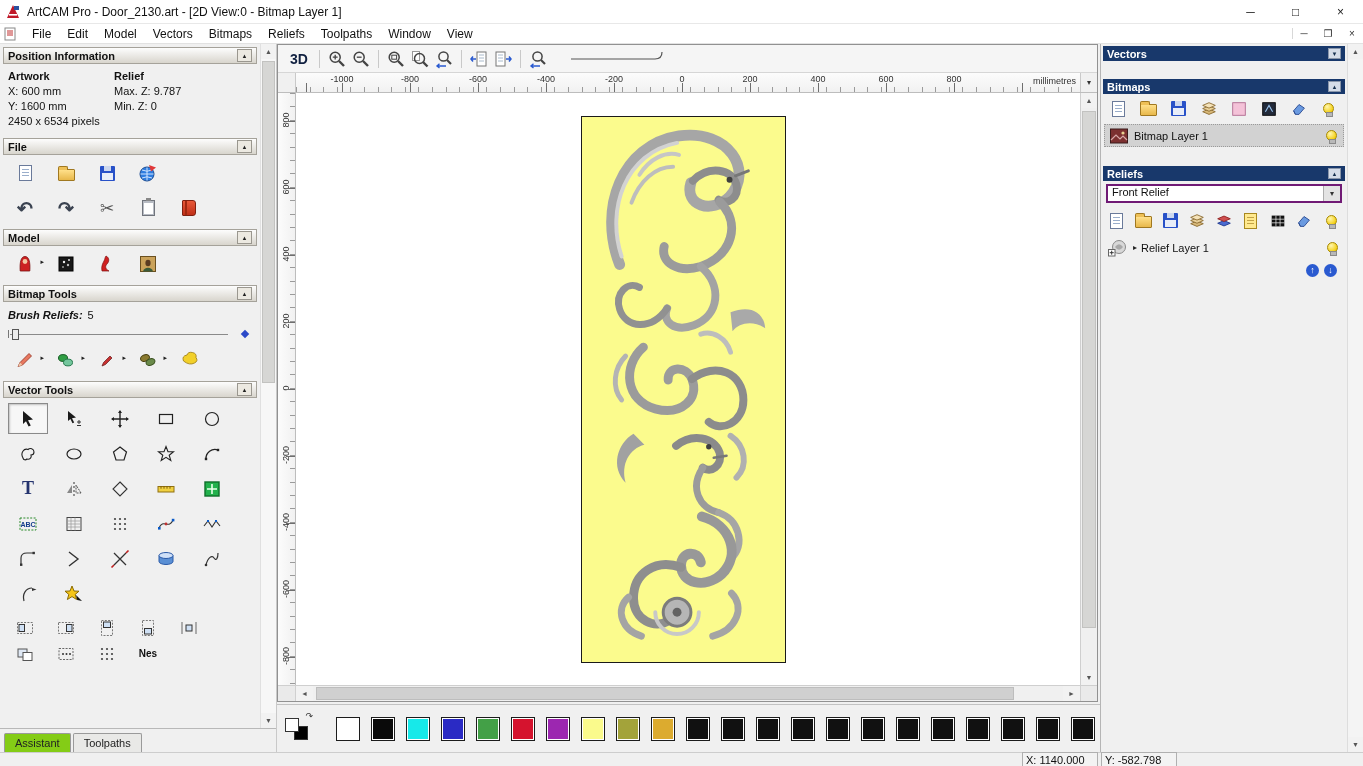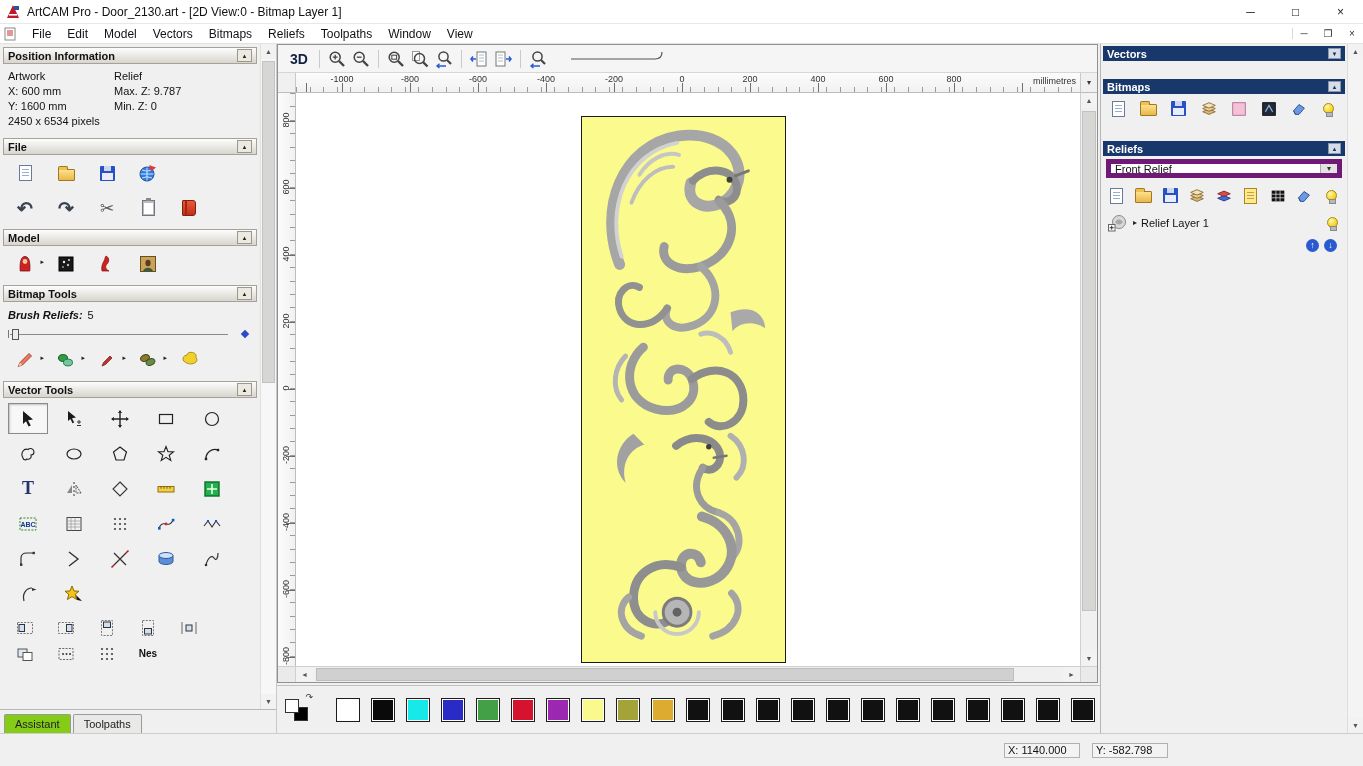--- a/index.html
+++ b/index.html
@@ -29,21 +29,21 @@
   .lp-body{flex:1 1 auto;display:flex;min-height:0;}
   .lp-content{flex:1 1 auto;overflow:hidden;position:relative;}
   .centercol{flex:1 1 auto;display:flex;flex-direction:column;min-width:0;background:#f0f0f0;}
   .rightcol{width:263px;flex:0 0 auto;display:flex;flex-direction:column;background:#f0f0f0;border-left:1px solid #b5b5b5;}
 
   
   .sec-h{height:17px;margin:3px 3px 1px 3px;display:flex;align-items:center;padding:0 4px;background:linear-gradient(#fdfdfd,#d8d5cd);border:1px solid #a5a29a;font-weight:bold;font-size:11px;}
   .rollup{margin-left:auto;width:15px;height:13px;display:flex;align-items:center;justify-content:center;background:#ece9e1;border:1px solid #9a978f;font-size:6px;color:#222;}
   .proj-grid{display:flex;padding:4px 8px 6px 8px;line-height:15px;}
   .proj-col1{width:106px;}
-  .b{font-weight:normal;}
+  .b{font-weight:bold;}
   .trow{display:flex;gap:11px;padding:3px 10px 4px 10px;align-items:center;}
   .tool{display:inline-flex;align-items:center;justify-content:center;width:30px;height:28px;position:relative;cursor:default;}
   .tool svg{width:20px;height:20px;display:block;}
   .tool-active{border:1px solid #8a8a8a;background:#f7f7f7;box-shadow:inset 1px 1px 2px #c0c0c0;}
   .dd{position:absolute;right:-4px;top:8px;font-size:7px;font-style:normal;color:#222;}
   .vt-grid{display:grid;grid-template-columns:repeat(5,46px);gap:4px 0;padding:4px 6px 2px 8px;}
   .vt-grid .tool{width:40px;height:31px;}
   .pos-row2{height:16px;overflow:hidden;}
   .nes{font-size:10px;font-weight:bold;letter-spacing:0;}
 
@@ -120,26 +120,26 @@
   .rp-tools .tool svg{width:18px;height:18px;}
   .layer-row{height:23px;margin:1px 3px;display:flex;align-items:center;gap:4px;padding:0 3px;}
   .layer-sel{background:#d2d2d2;border:1px dotted #9a9a9a;}
   .layer-row .thumb{width:22px;height:18px;display:inline-flex;align-items:center;justify-content:center;}
   .layer-row .thumb svg{width:20px;height:18px;}
   .lname{font-size:11px;}
   .tri{font-size:8px;color:#222;}
   .lbulb{margin-left:auto;width:18px;display:flex;justify-content:center;}
   .layer-updown{display:flex;justify-content:flex-end;gap:5px;padding:4px 10px 0 0;}
   .circ{width:13px;height:13px;border-radius:50%;background:#2a5ad0;color:#fff;font-size:9px;line-height:13px;text-align:center;}
-  .combo{height:19px;margin:3px 5px;background:#fff;border:5px solid #701a75;display:flex;align-items:center;}
+  .combo{height:19px;margin:3px 5px;background:#fff;border:2px solid #701a75;display:flex;}
   .combo-label{flex:1;padding-left:4px;font-size:11px;}
   .combo-btn{width:17px;height:100%;background:#e3e3e3;border-left:1px solid #adadad;display:flex;align-items:center;justify-content:center;font-size:8px;color:#333;}
 
   
-  .statusbar{height:33px;flex:0 0 auto;display:flex;align-items:center;gap:12px;background:#f0f0f0;border-top:1px solid #cdcdcd;font-size:11px;padding:0 2px;}
+  .statusbar{height:14px;flex:0 0 auto;display:flex;align-items:center;gap:3px;background:#f0f0f0;border-top:1px solid #cdcdcd;font-size:11px;padding:0 2px;}
   .sb-spacer{flex:1;}
   .sb-box{width:76px;height:15px;border:1px solid #b0b0b0;background:#f3f3f3;display:flex;align-items:center;padding:0 3px;white-space:nowrap;overflow:hidden;}
   .sb-tail{width:181px;flex:0 0 auto;}
 
   
   .i-page{display:inline-block;width:13px;height:16px;background:#fff;border:1px solid #6a7a9a;position:relative;}
   .i-page::after{content:"";position:absolute;top:3px;left:2px;width:7px;height:1px;background:#9aaecb;box-shadow:0 3px 0 #9aaecb,0 6px 0 #9aaecb;}
   .i-pagey{display:inline-block;width:13px;height:16px;background:#ffe98e;border:1px solid #a8881f;position:relative;}
   .i-pagey::after{content:"";position:absolute;top:3px;left:2px;width:7px;height:1px;background:#c2a245;box-shadow:0 3px 0 #c2a245,0 6px 0 #c2a245;}
   .i-folder{display:inline-block;width:17px;height:12px;background:linear-gradient(#ffe08a,#e8b84b);border:1px solid #a07820;border-radius:1px;position:relative;margin-top:3px;}
@@ -859,20 +859,33 @@
               <span class="tool">
                 <svg viewBox="0 0 20 20">
                   <path d="M4,12 L10,5 L16,9 L10,16 L6,16 Z" fill="#6a9ae0" stroke="#2a4a90"></path>
                   <path d="M4,12 L6,16" stroke="#2a4a90"></path>
                 </svg>
               </span>
               <span class="tool">
                 <span class="i-bulb"></span>
               </span>
             </div>
+          <div class="layer-row layer-sel">
+            <span class="thumb">
+              <svg viewBox="0 0 20 18">
+                  <rect x="1.5" y="2" width="17" height="14" fill="#7c3030" stroke="#3a1a1a"></rect>
+                  <path d="M2,13 l5,-5 4,4 3,-3 4,4" stroke="#d8a8a8" stroke-width="1.2" fill="none"></path>
+                  <circle cx="14" cy="6" r="1.6" fill="#e8d090"></circle>
+                </svg>
+            </span>
+            <span class="lname">Bitmap Layer 1</span>
+            <span class="lbulb">
+                <span class="i-bulb"></span>
+              </span>
+          </div>
           <div class="rp-gap"></div>
 
           <div class="rp-h">
             <span>Reliefs</span>
             <span class="rp-hbtn">▲</span>
           </div>
           <div class="combo">
             <span class="combo-label">Front Relief</span>
             <span class="combo-btn">▾</span>
           </div>

